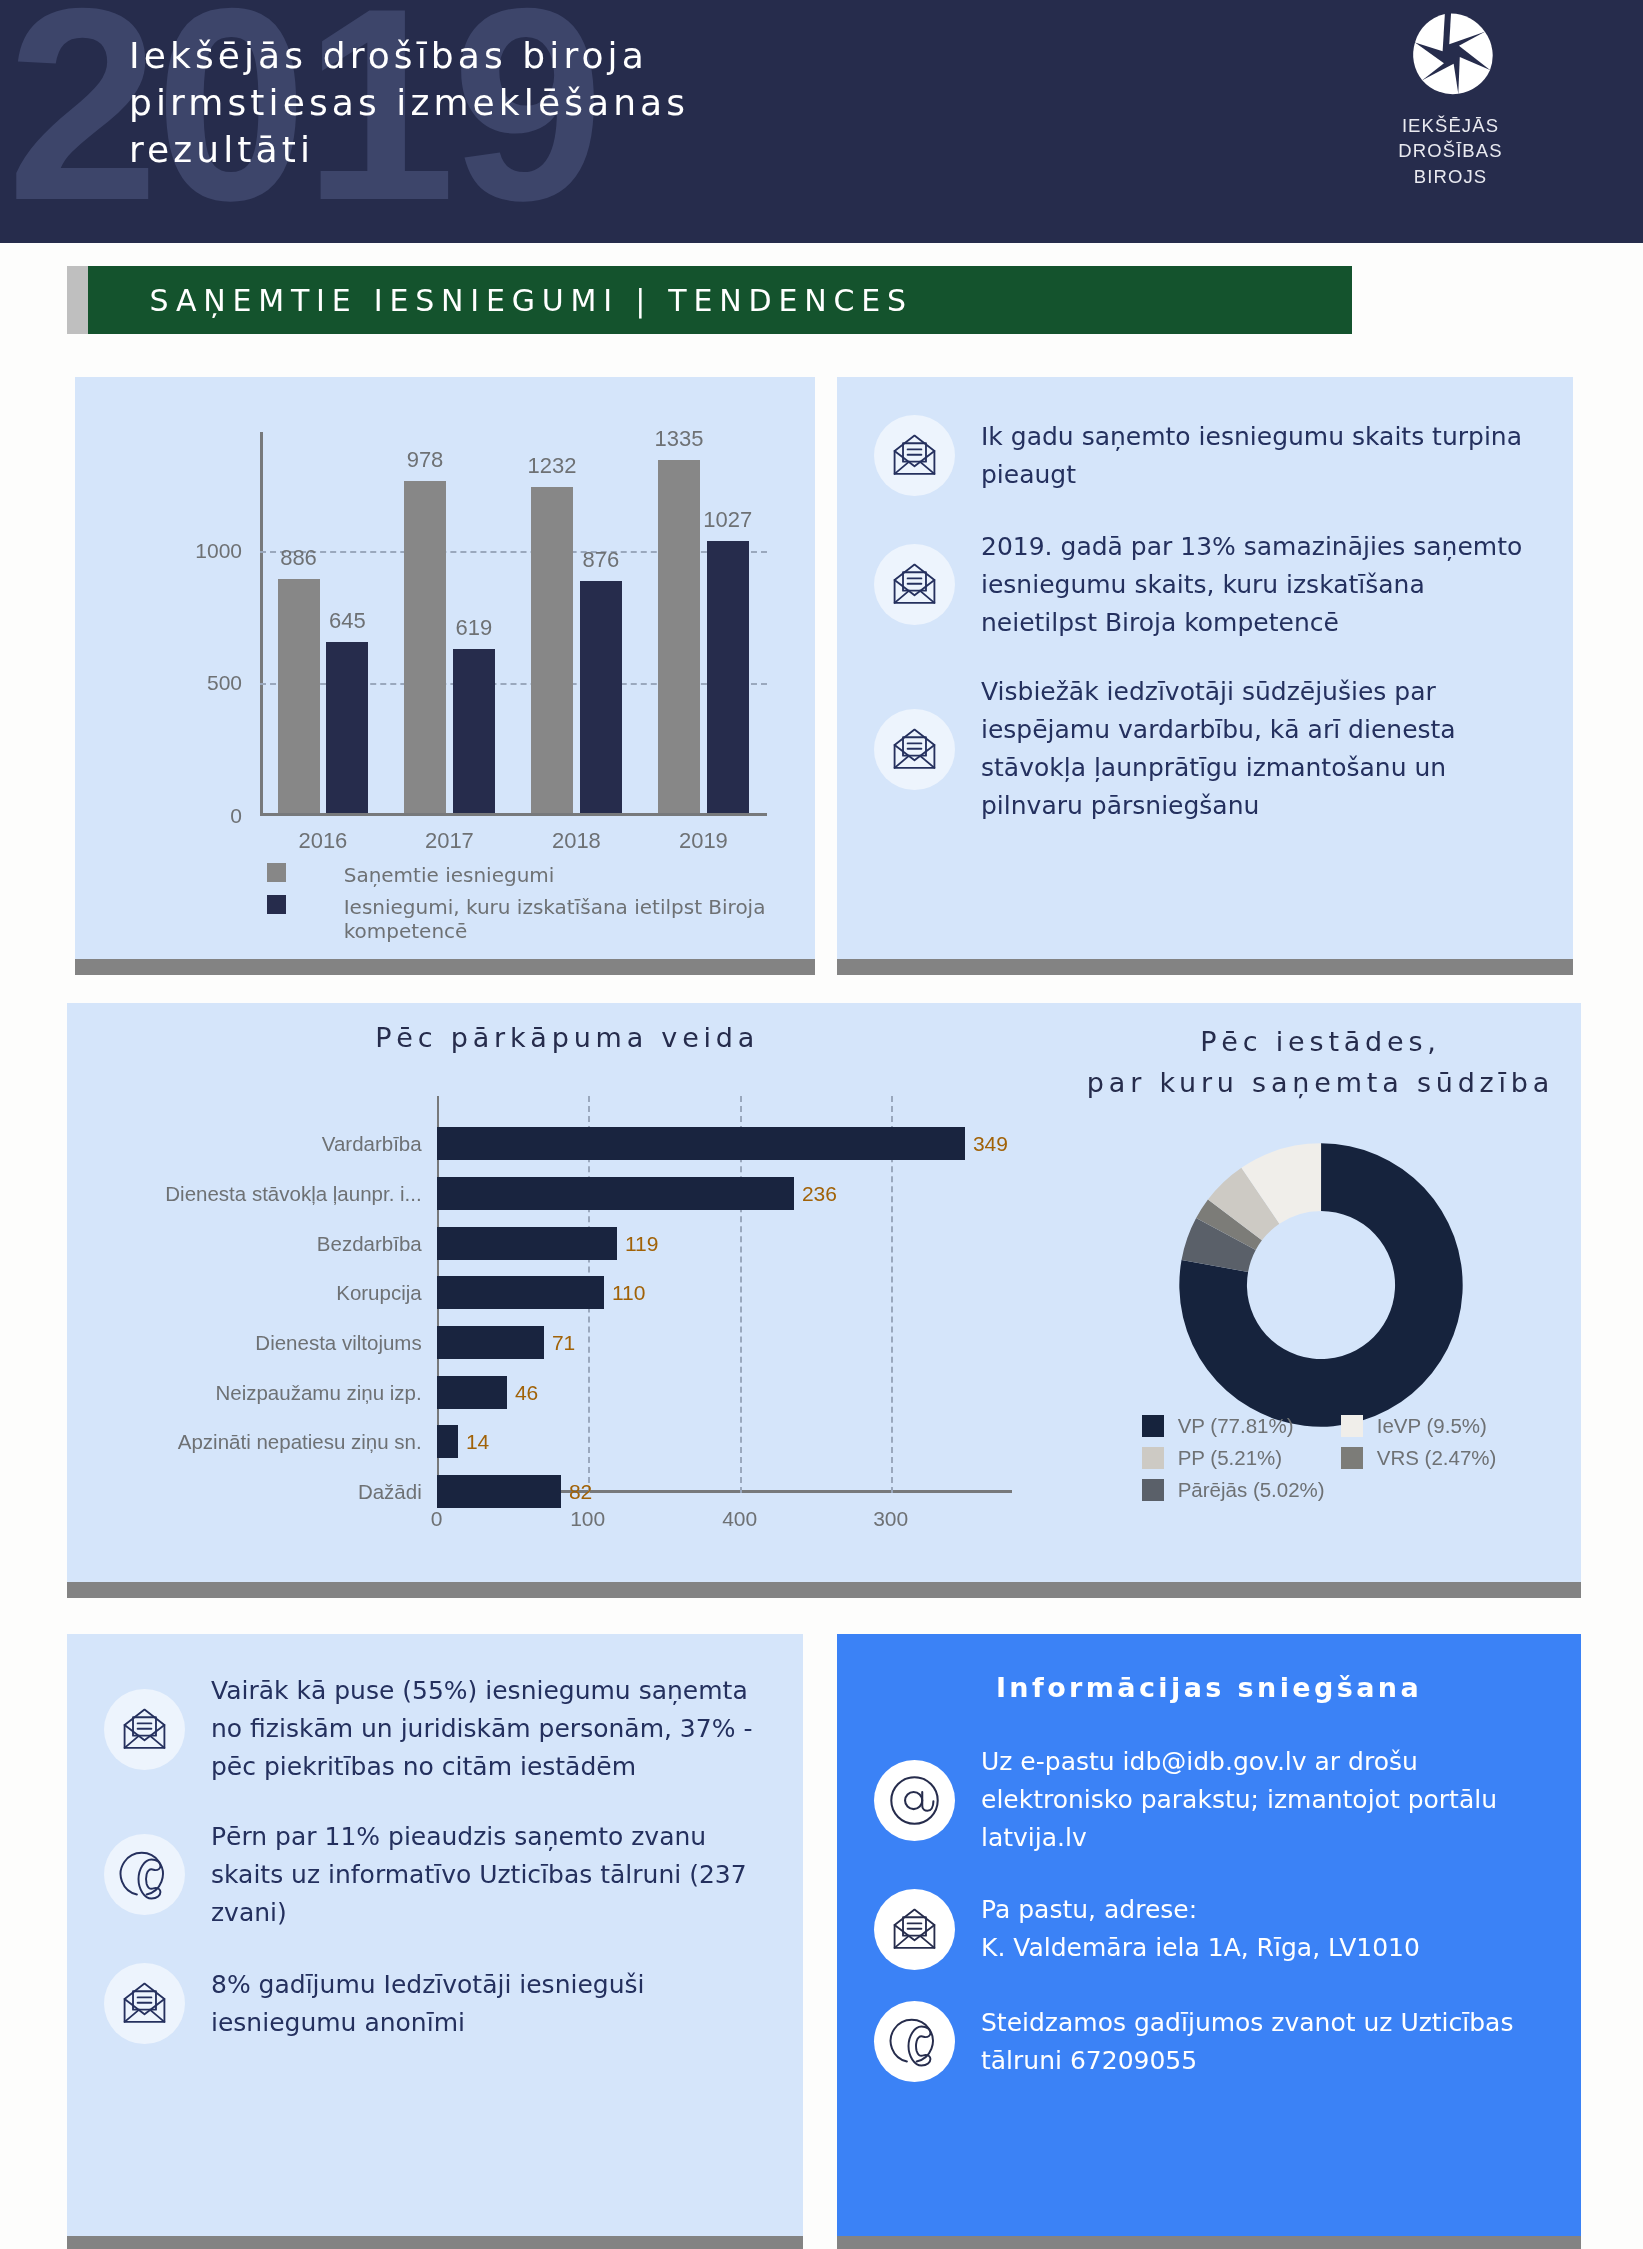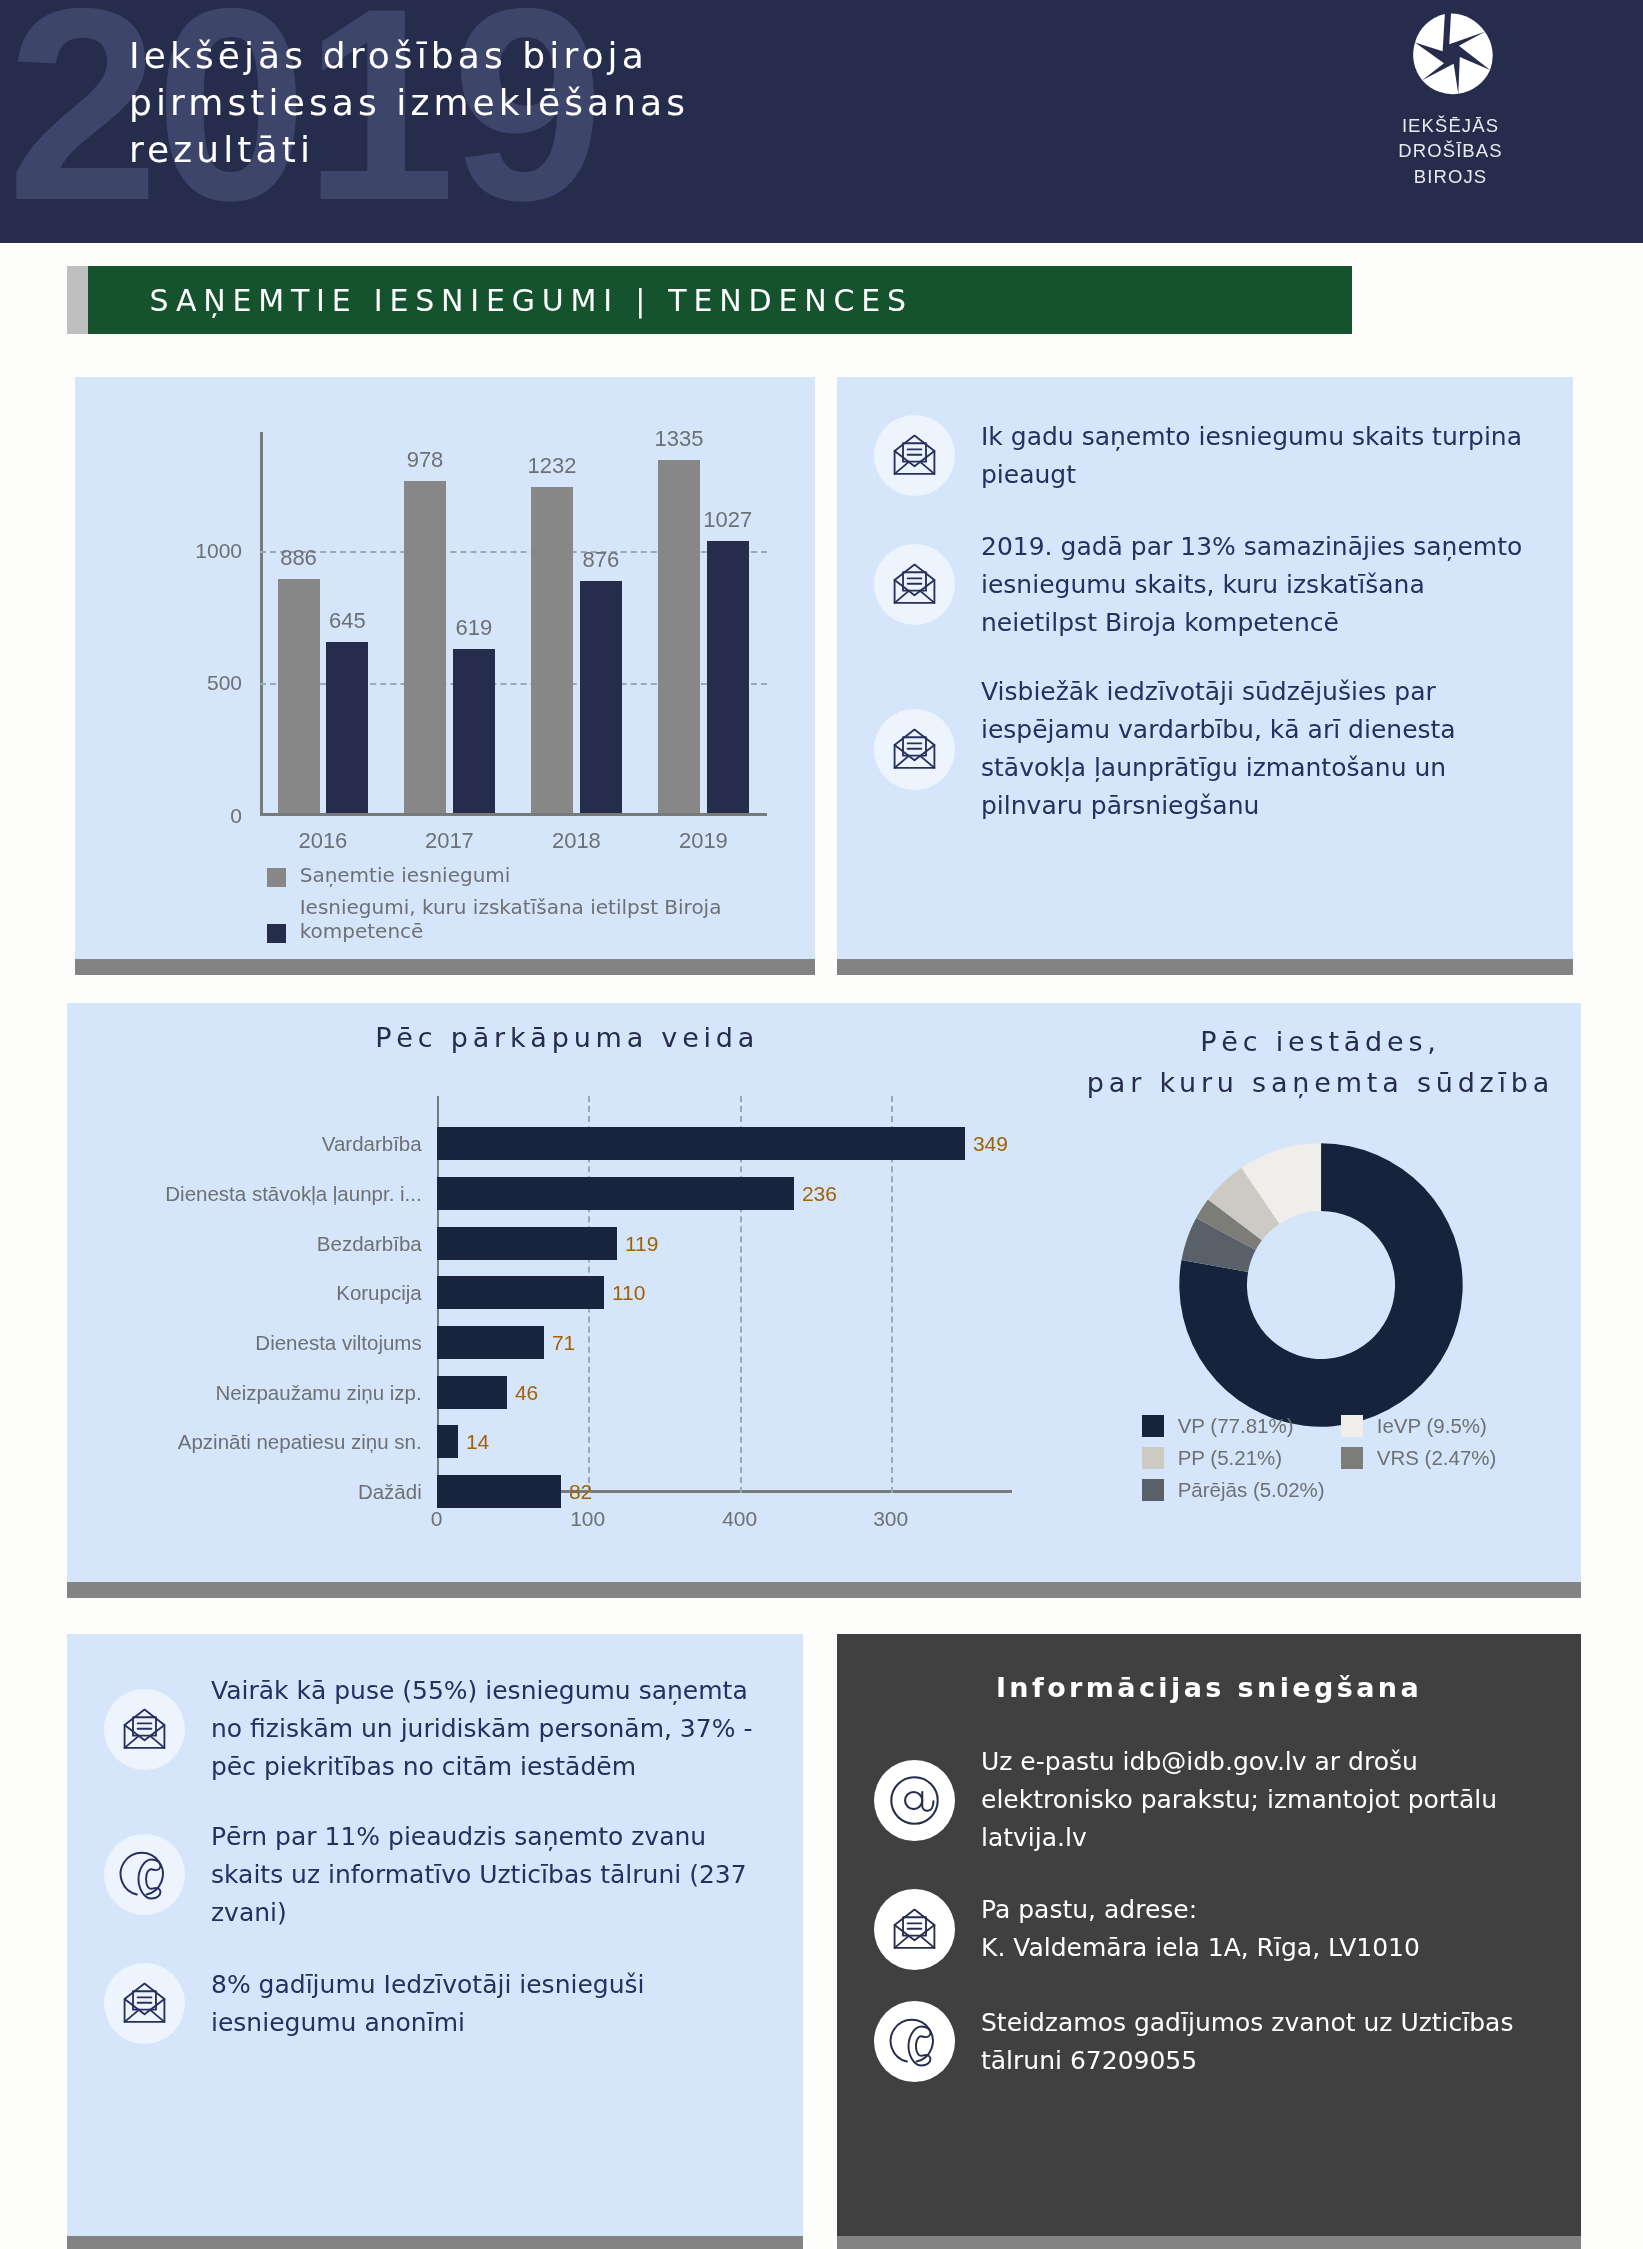--- a/index.html
+++ b/index.html
@@ -71,21 +71,21 @@
     color: #ffffff;
     font-size: 30px;
     letter-spacing: 6.8px;
     font-weight: 400;
     font-family: "DejaVu Sans", sans-serif;
   }
 
   
   .panel { position: absolute; background: #d5e5fa; }
   .panel-shadow { position: absolute; background: #838383; }
-  .panel-dark { position: absolute; background: #404040; }
+  .panel-dark { position: absolute; background: #3b82f6; }
 
   
   #bar-panel { left: 75px; top: 377px; width: 740px; height: 582px; }
   #bar-panel-shadow { left: 75px; top: 959px; width: 740px; height: 16.4px; }
 
   
   #trend-panel { left: 837px; top: 377px; width: 736px; height: 582px; }
   #trend-panel-shadow { left: 837px; top: 959px; width: 736px; height: 16.4px; }
 
   
@@ -125,21 +125,21 @@
     color: #6e7174; font-size: 22px; white-space: nowrap;
     font-family: "Liberation Sans", sans-serif;
   }
   .vc-xtick {
     position: absolute; top: 100%; left: 50%;
     transform: translateX(-50%); margin-top: 15px;
     color: #6e7174; font-size: 22px;
     font-family: "Liberation Sans", sans-serif;
   }
   .vc-legend { position: absolute; left: 192px; top: 486px; }
-  .vc-legend-row { display: flex; align-items: flex-end; margin-bottom: 8.2px; }
+  .vc-legend-row { display: flex; align-items: flex-start; margin-bottom: 8.2px; gap: 44px; }
   .vc-swatch { width: 19px; height: 19px; flex: 0 0 19px; margin-right: 13.7px; }
   .vc-swatch.gray { background: #878787; }
   .vc-swatch.navy { background: #262c4c; }
   .vc-legend-label { color: #6e7174; font-size: 20px; font-family: "DejaVu Sans", sans-serif; }
 
   
   .bullets { position: absolute; left: 0; top: 0; width: 100%; height: 100%; padding: 38px 37px; }
   .bullet-row { display: flex; align-items: center; margin-bottom: 31.5px; }
   .bullet-icon {
     flex: 0 0 81px; width: 81px; height: 81px;

